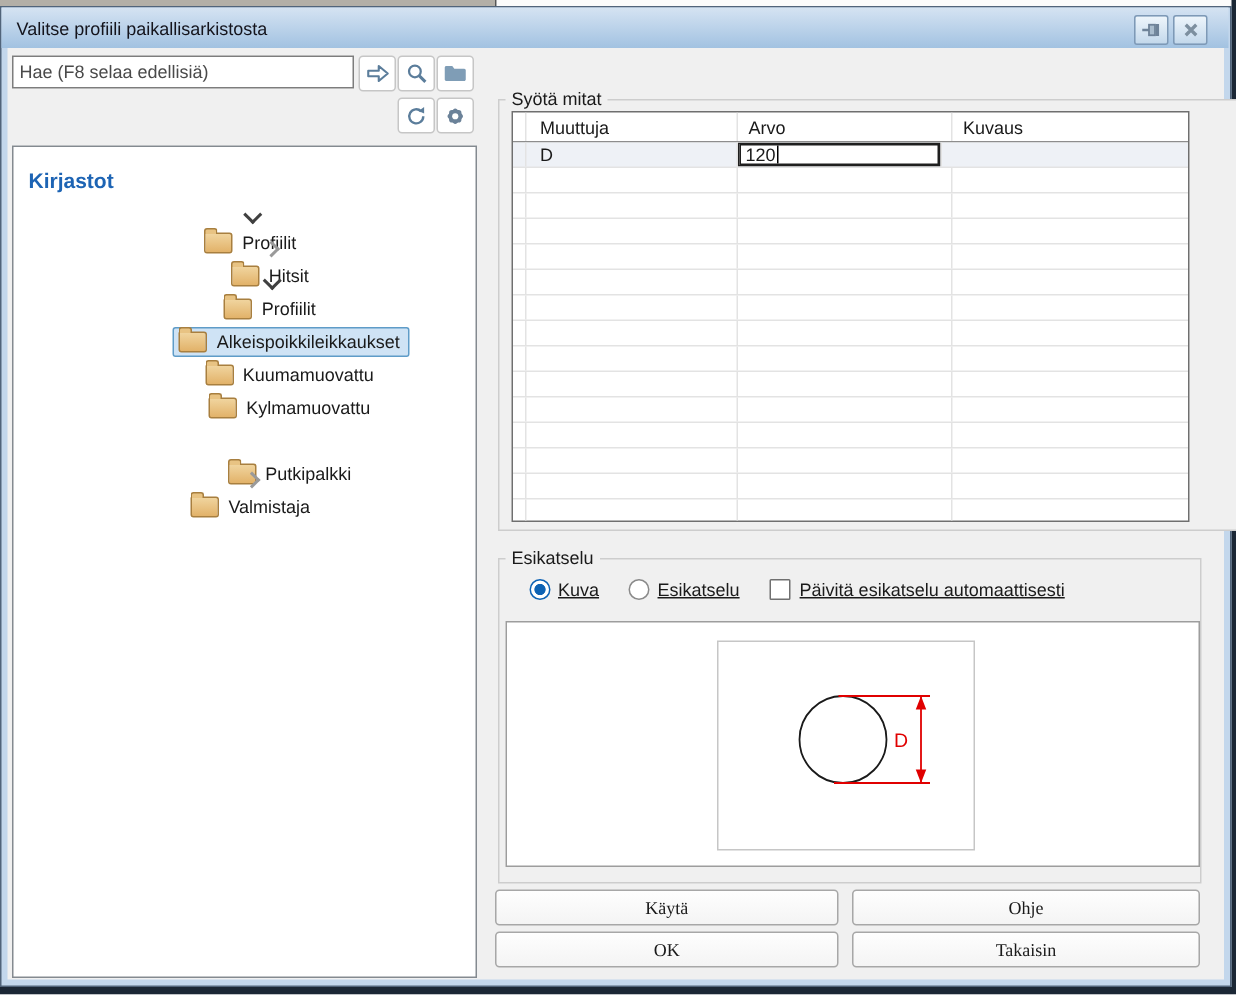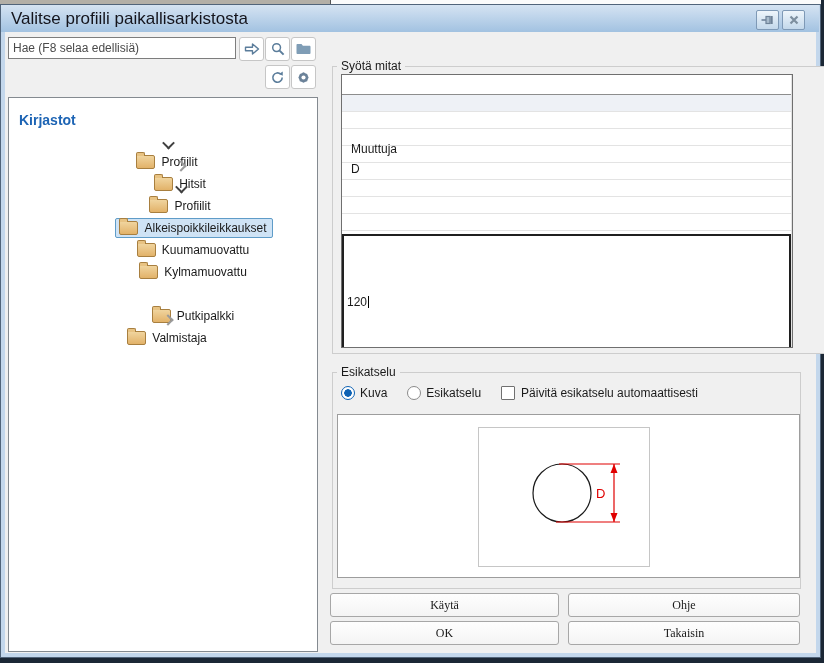--- a/index.html
+++ b/index.html
@@ -7,21 +7,21 @@
   #screen{position:relative;width:824px;height:663px;background:#1b2735;overflow:hidden;}
 
   
   .bg-top-left{position:absolute;left:0;top:0;width:330px;height:5px;background:#b3afa7;border-right:1px solid #555;}
   .bg-top-right{position:absolute;left:331px;top:0;width:490px;height:4px;background:#fbfbfb;}
 
   
   .dialog-frame{position:absolute;left:0;top:4px;width:819px;height:652px;background:#c3d7ec;border:1px solid #51647a;}
   .titlebar{position:absolute;left:1px;top:5px;width:818px;height:27px;
     background:linear-gradient(#d5e3f2,#b9d1e9 55%,#a2c2e1);display:flex;align-items:center;}
-  .titlebar-text{margin-left:10px;font-size:17px;color:#14141c;}
+  .titlebar-text{margin-left:10px;font-size:12px;color:#14141c;}
   .win-btn{position:absolute;top:10px;width:21px;height:18px;border:1px solid #7e99b6;border-radius:2px;
     background:linear-gradient(#eef5fb,#c3d8eb);display:flex;align-items:center;justify-content:center;cursor:pointer;}
   .win-btn svg{display:block;}
   .content-bg{position:absolute;left:5px;top:32px;width:811px;height:621px;background:#f0f0f0;}
 
   
   .search-input{position:absolute;left:8px;top:37px;width:218px;height:18px;border:1px solid #7d7d7d;
     background:#fff;font-family:"Liberation Sans",sans-serif;font-size:12px;color:#404040;padding:1px 4px;}
   .search-input::placeholder{color:#4a4a4a;opacity:1;}
   .icon-btn{position:absolute;width:23px;height:22px;background:#fff;border:1px solid #c6c6c6;border-radius:3px;
@@ -45,35 +45,35 @@
   .tree-label{white-space:nowrap;}
 
   
   .groupbox{position:absolute;border:1px solid #cdcdcd;background:#f0f0f0;}
   .group-label{position:absolute;top:-8px;left:4px;background:#f0f0f0;padding:0 4px;font-size:12px;color:#1a1a1a;}
   #group-dimensions{left:332px;top:66px;width:467px;height:286px;padding-left:37px;}
   #group-preview{left:332px;top:372px;width:467px;height:215px;}
 
   
   .tbl{position:absolute;left:8px;top:7px;width:450px;height:272px;background:#fff;border:1px solid #6f6f6f;box-shadow:inset 0 0 0 1px #fff;overflow:hidden;}
-  .trow{display:flex;height:16px;border-bottom:1px solid #e3e3e3;flex-direction:column;}
+  .trow{display:flex;height:16px;border-bottom:1px solid #e3e3e3;}
   .trow.thead{height:19px;border-bottom:1px solid #8d8d8d;}
   .tcell{display:flex;align-items:center;overflow:hidden;white-space:nowrap;}
   .gut{flex:0 0 8px;border-right:1px solid #e3e3e3;}
   .c1{flex:0 0 131px;padding-left:9px;border-right:1px solid #e3e3e3;}
   .c2{flex:0 0 135px;padding-left:7px;border-right:1px solid #e3e3e3;}
   .c3{flex:1 1 auto;padding-left:7px;}
   .trow.data-row{background:#eef1f6;}
   .c2.editing{padding:0;}
   .cell-editor{width:100%;height:100%;box-sizing:border-box;border:1px solid #1f1f1f;outline:1px solid #1f1f1f;outline-offset:-2px;
     background:#fff;display:flex;align-items:center;padding-left:4px;}
   .caret{display:inline-block;width:1px;height:12px;background:#000;margin-left:1px;}
 
   
-  .preview-controls{position:absolute;left:8px;top:13px;display:flex;align-items:center;}
+  .preview-controls{position:absolute;left:20px;top:13px;display:flex;align-items:center;text-decoration:underline;}
   .radio{width:12px;height:12px;border-radius:50%;border:1px solid #8a8a8a;background:#fff;margin-right:5px;flex:0 0 12px;}
   .radio.checked{border-color:#0d62b4;background:radial-gradient(circle,#0d62b4 0 3.5px,#fff 4px);}
   .checkbox{width:12px;height:12px;border:1px solid #707070;background:#fff;border-radius:1px;margin-right:6px;flex:0 0 12px;}
   .ctl-label{margin-right:20px;}
   .preview-canvas{position:absolute;left:4px;top:41px;width:461px;height:162px;background:#fff;border:1px solid #9d9d9d;}
   .preview-image{position:absolute;left:140px;top:12px;width:170px;height:138px;background:#fff;border:1px solid #c6c6c6;}
 
   
   .dlg-btn{position:absolute;height:22px;background:linear-gradient(#fefefe,#f4f4f4);border:1px solid #a7a7a7;border-radius:3px;
     font-family:Liberation Serif, serif;font-size:12px;color:#1a1a1a;display:flex;align-items:center;justify-content:center;cursor:pointer;}

